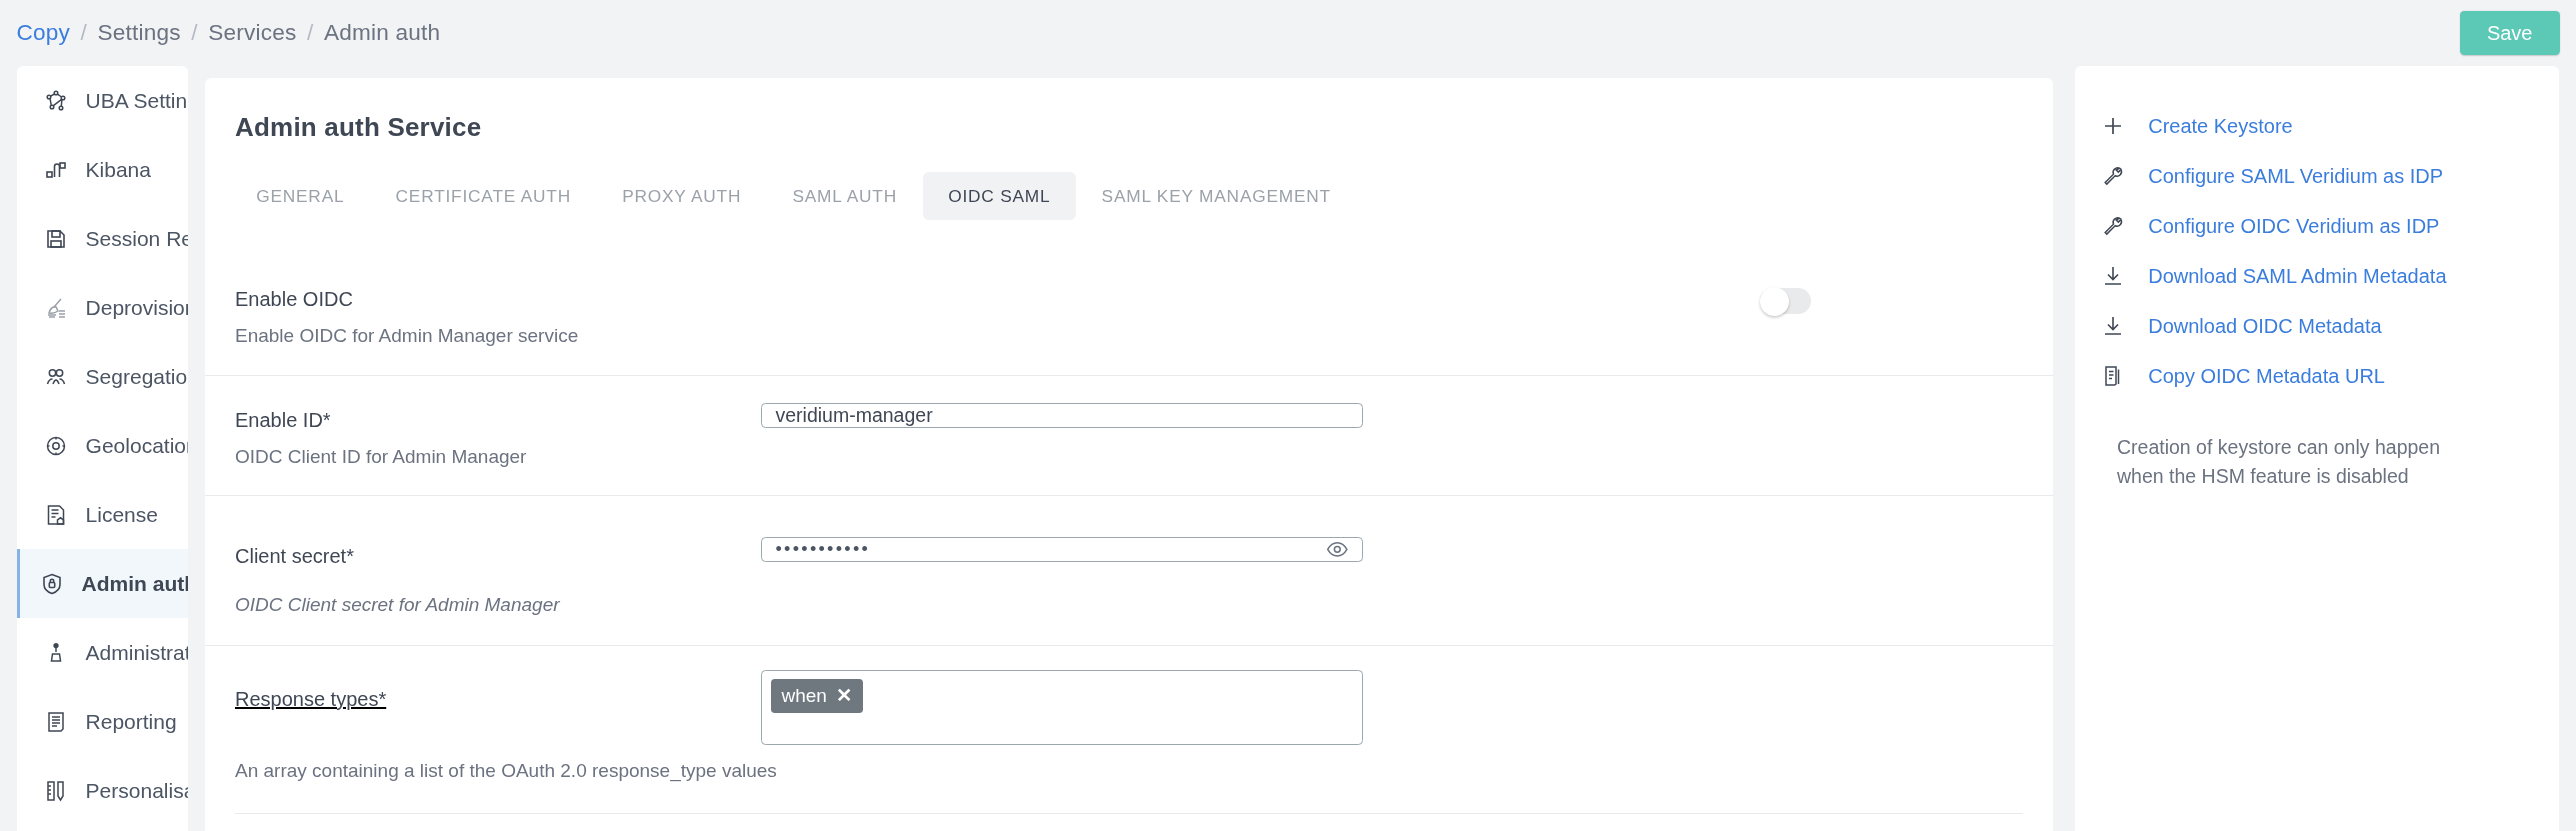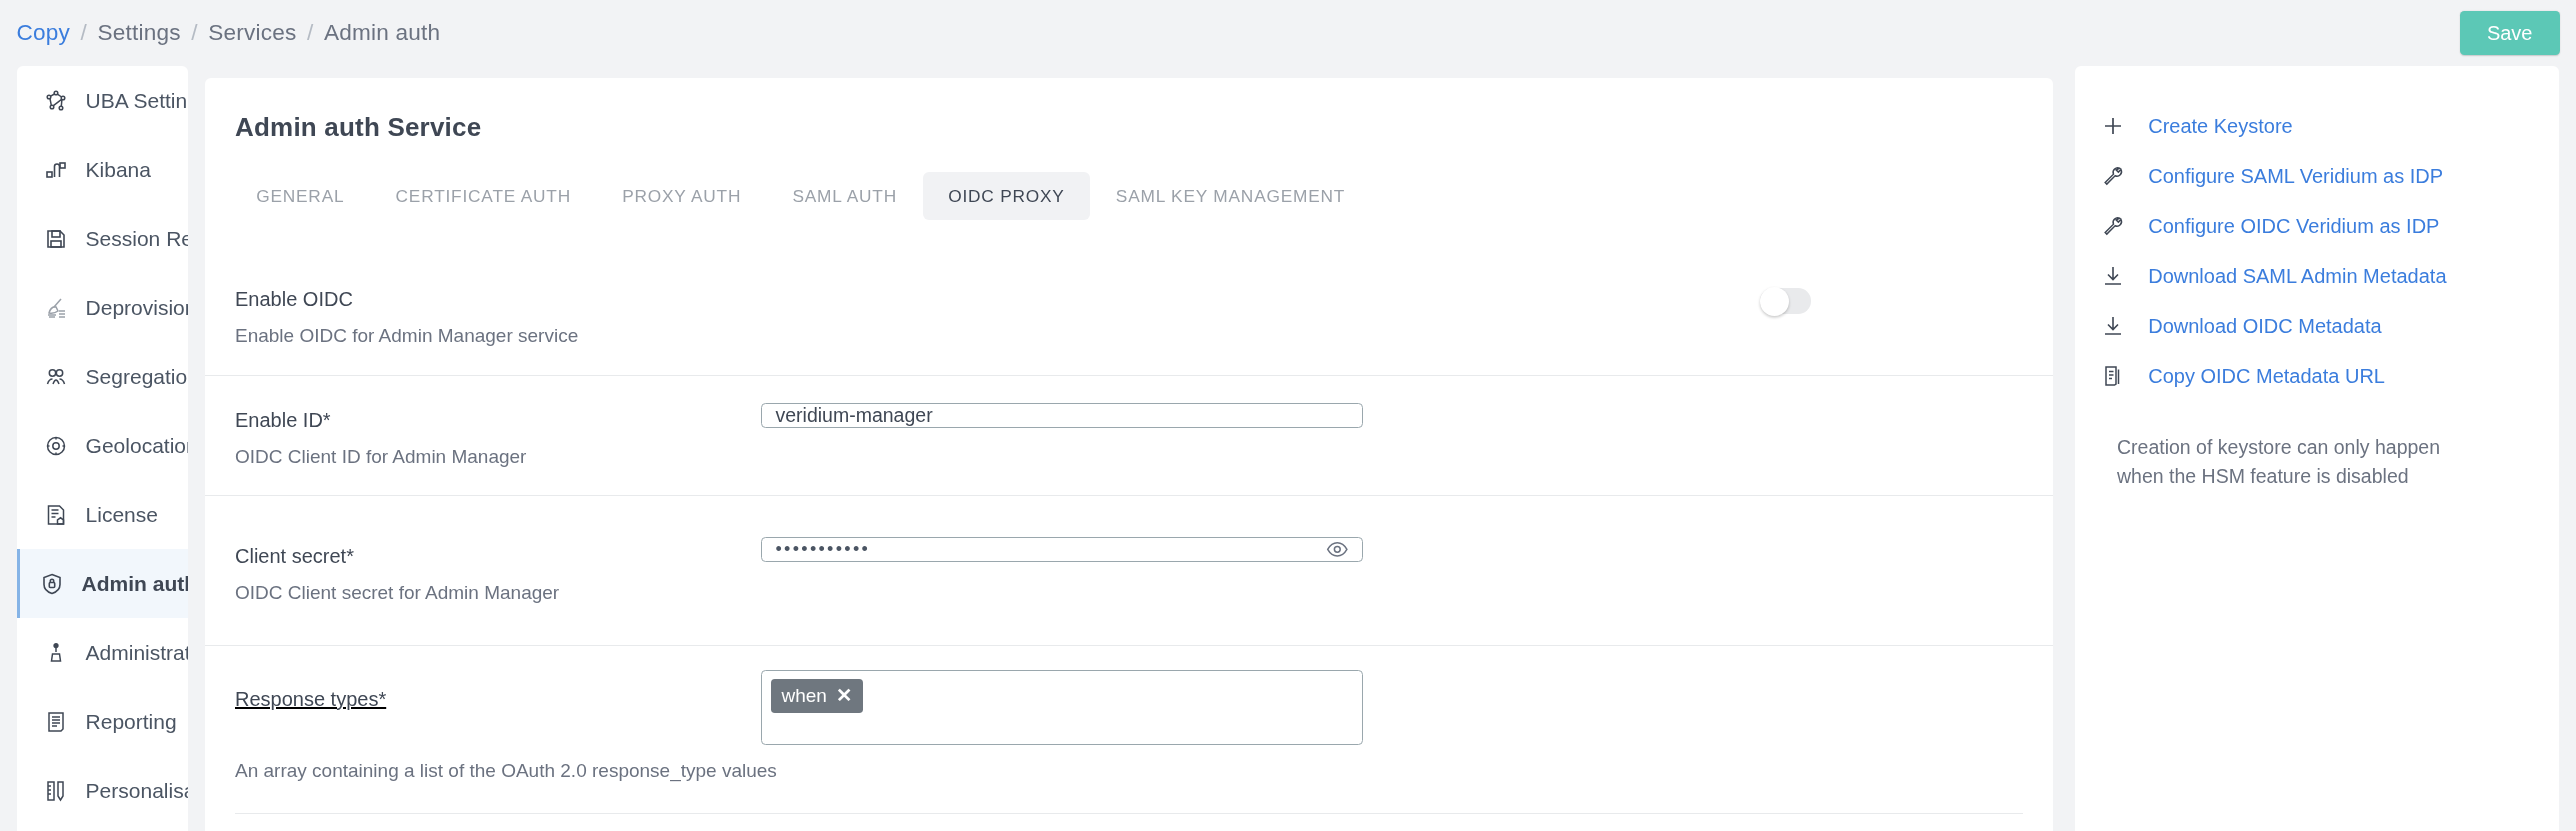--- a/index.html
+++ b/index.html
@@ -321,21 +321,21 @@
 
 <div class="main-card">
 
   <div class="page-title">Admin auth Service</div>
 
   <div class="tabs">
     <div class="tab">GENERAL</div>
     <div class="tab">CERTIFICATE AUTH</div>
     <div class="tab">PROXY AUTH</div>
     <div class="tab">SAML AUTH</div>
-    <div class="tab active">OIDC PROXY</div>
+    <div class="tab active">OIDC SAML</div>
     <div class="tab">SAML KEY MANAGEMENT</div>
   </div>
 
   <div class="form-area">
 
     <div class="form-row first">
       <div class="row-left">
         <div class="row-label">Enable OIDC</div>
         <div class="row-desc">Enable OIDC for Admin Manager service</div>
       </div>
@@ -352,21 +352,21 @@
         <div class="row-desc">OIDC Client ID for Admin Manager</div>
       </div>
       <div class="row-right">
         <div class="text-input">veridium-manager</div>
       </div>
     </div>
 
     <div class="form-row" style="min-height:150px;">
       <div class="row-left" style="padding-top:48px;">
         <div class="row-label">Client secret*</div>
-        <div class="row-desc" style="margin-top:12px;">OIDC Client secret for Admin Manager</div>
+        <div class="row-desc" style="margin-top:24px;font-style:italic;">OIDC Client secret for Admin Manager</div>
       </div>
       <div class="row-right" style="padding-top:41px;">
         <div class="text-input pw-input">
           <span class="pw-dots">•••••••••••</span>
           <span class="eye">
             <svg viewBox="0 0 24 24" fill="none" stroke="#6b7280" stroke-width="1.6">
               <path d="M1.8 12 C4.5 7.2 8.2 5 12 5 s7.5 2.2 10.2 7 C19.5 16.8 15.8 19 12 19 S4.5 16.8 1.8 12 Z"></path>
               <circle cx="12" cy="12" r="3.1"></circle>
             </svg>
           </span>

